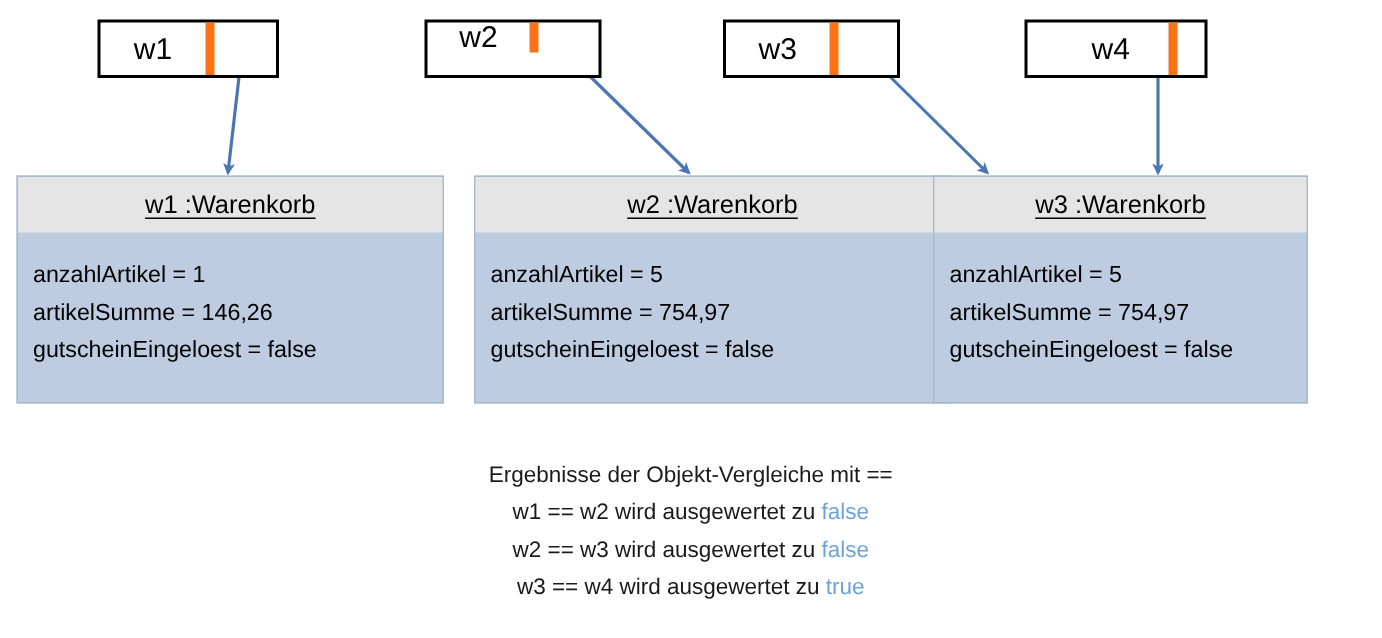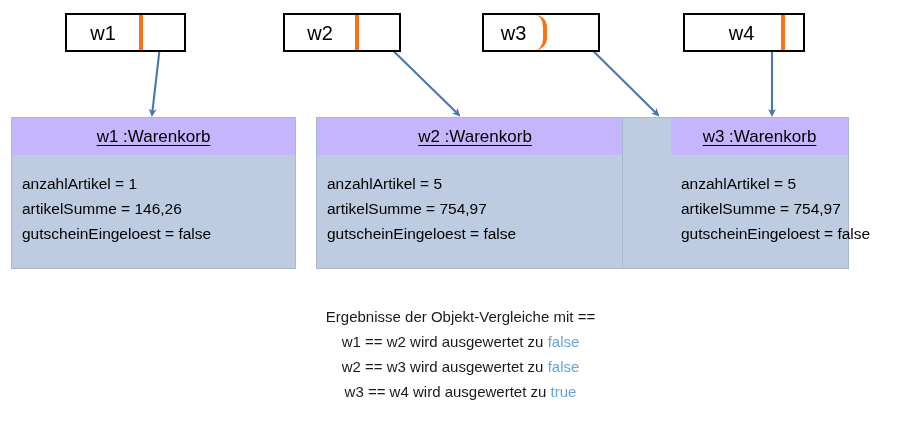--- a/index.html
+++ b/index.html
@@ -33,37 +33,37 @@
     height: 39px;
   }
   .var-name {
     flex: 0 0 auto;
     display: flex;
     align-items: center;
     justify-content: center;
     font-size: 20px;
     line-height: 1;
     color: #000000;
-    border-right: 4px solid #f97316;
+    border-right: 6px solid #f97316;
     box-sizing: border-box;
   }
   .var-slot {
     flex: 1 1 auto;
     box-sizing: border-box;
   }
 
   
   .obj-box {
     position: absolute;
     box-sizing: border-box;
     background: #bdcce0;
     border: 1px solid #a8b8d0;
   }
   .obj-header {
-    background: #c4b5fd;
+    background: #e5e5e5;
     height: 37px;
     display: flex;
     align-items: center;
     justify-content: center;
     box-sizing: border-box;
   }
   .obj-title {
     font-size: 17px;
     color: #000000;
     text-decoration: underline;
@@ -123,27 +123,27 @@
     <line x1="375" y1="33" x2="459" y2="115" stroke="#4A77B4" stroke-width="2.1" marker-end="url(#ah)"></line>
     <line x1="575" y1="33" x2="658" y2="115" stroke="#4A77B4" stroke-width="2.1" marker-end="url(#ah)"></line>
     <line x1="772" y1="37" x2="772" y2="115" stroke="#4A77B4" stroke-width="2.1" marker-end="url(#ah)"></line>
   </svg>
 
   <div class="var-box" style="left:65px; top:13px; width:121px;">
     <div class="var-name" style="width:76px;">w1</div>
     <div class="var-slot"></div>
   </div>
 
-  <div class="var-box" style="left:283px; top:13px; width:118px;">
+  <div class="var-box" style="left:283px; top:13px; width:118px;flex-direction:column;">
     <div class="var-name" style="width:74px;">w2</div>
     <div class="var-slot"></div>
   </div>
 
   <div class="var-box" style="left:482px; top:13px; width:118px;">
-    <div class="var-name" style="width:63px;border-radius:12px;">w3</div>
+    <div class="var-name" style="width:75px;">w3</div>
     <div class="var-slot"></div>
   </div>
 
   <div class="var-box" style="left:683px; top:13px; width:122px;">
     <div class="var-name" style="width:83px;margin-left:17px;">w4</div>
     <div class="var-slot"></div>
   </div>
 
   <div class="obj-box" style="left:11px; top:117px; width:285px; height:152px;">
     <div class="obj-header">
@@ -160,21 +160,21 @@
     <div class="obj-header">
       <span class="obj-title">w2 :Warenkorb</span>
     </div>
     <div class="obj-body">
       <div class="obj-attr">anzahlArtikel = 5</div>
       <div class="obj-attr">artikelSumme = 754,97</div>
       <div class="obj-attr">gutscheinEingeloest = false</div>
     </div>
   </div>
 
-  <div class="obj-box" style="left:622px; top:117px; width:227px; height:152px;padding-left:48px;">
+  <div class="obj-box" style="left:622px; top:117px; width:250px; height:152px;">
     <div class="obj-header">
       <span class="obj-title">w3 :Warenkorb</span>
     </div>
     <div class="obj-body">
       <div class="obj-attr">anzahlArtikel = 5</div>
       <div class="obj-attr">artikelSumme = 754,97</div>
       <div class="obj-attr">gutscheinEingeloest = false</div>
     </div>
   </div>
 

